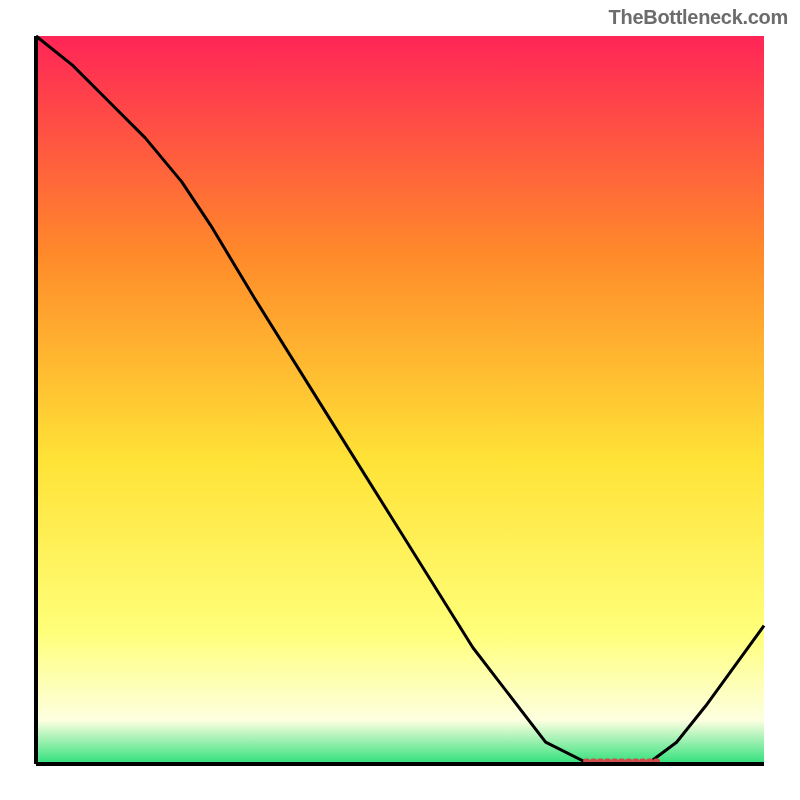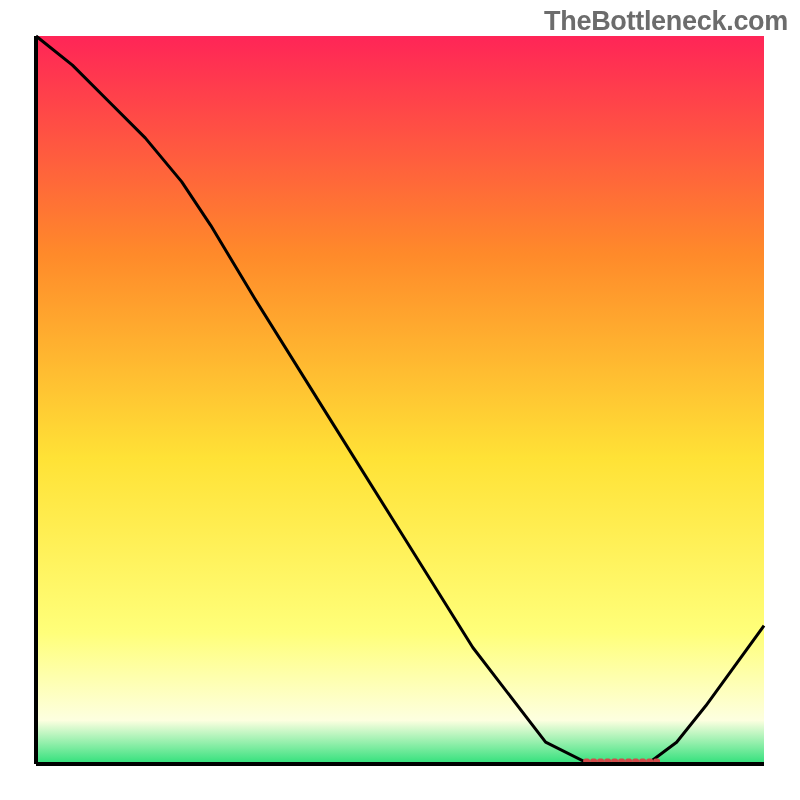--- a/index.html
+++ b/index.html
@@ -13,21 +13,21 @@
   }
   .wrap {
     position: relative;
     width: 800px;
     height: 800px;
   }
   .watermark {
     position: absolute;
     top: 6px;
     right: 12px;
-    font-size: 27px;
+    font-size: 20px;
     font-weight: 600;
     color: #6c6c6c;
     letter-spacing: -0.3px;
     font-family: "Segoe UI", Arial, Helvetica, sans-serif;
     user-select: none;
   }
   svg.chart {
     position: absolute;
     left: 0;
     top: 0;

